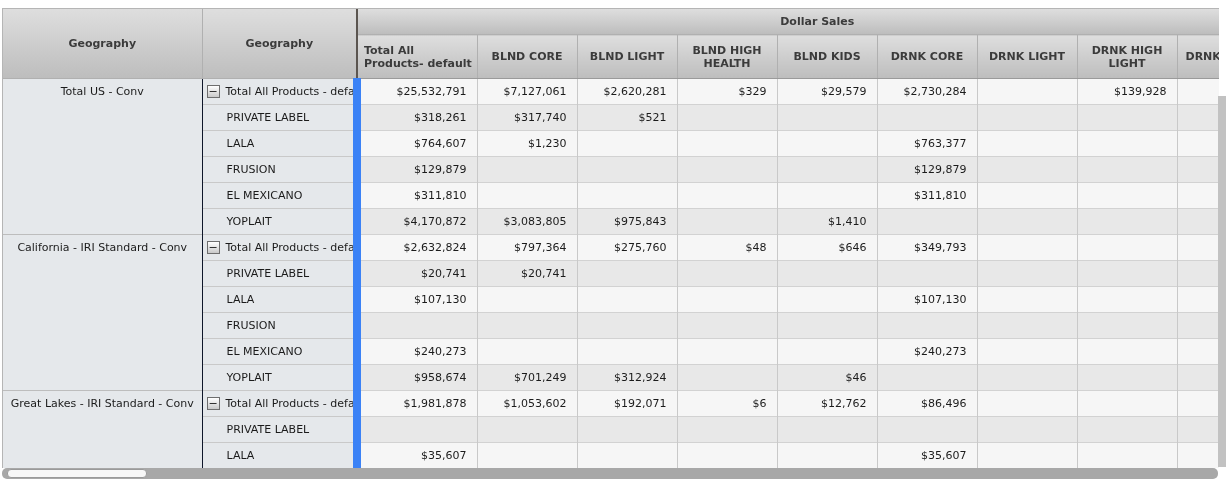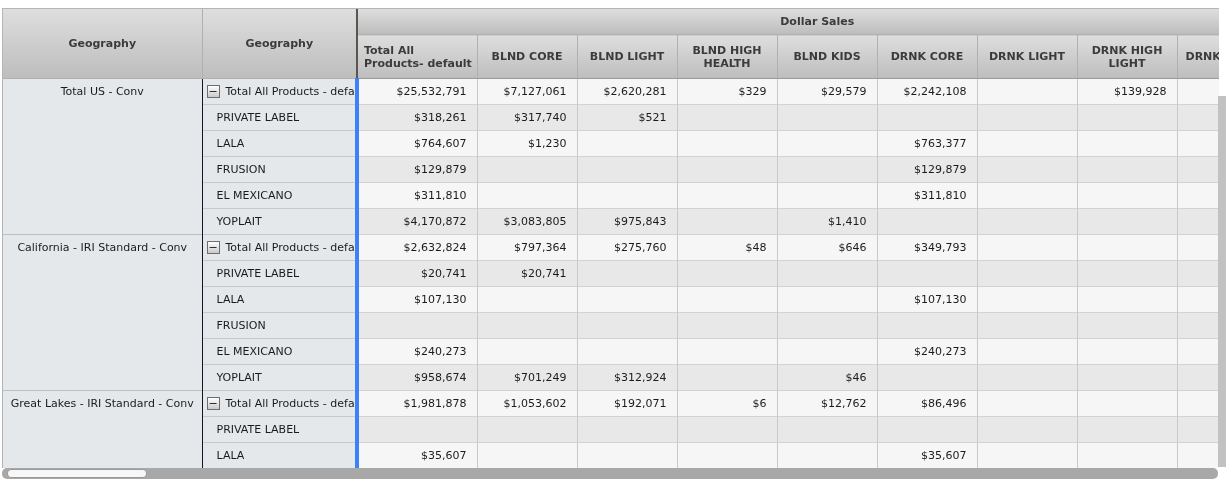--- a/index.html
+++ b/index.html
@@ -28,34 +28,34 @@
   
   tbody td{height:25px;border-top:1px solid #d2d2d2;padding:0;vertical-align:middle;}
   tbody tr:nth-child(odd) td{background:#f6f6f6;}
   tbody tr:nth-child(even) td{background:#e8e8e8;}
   td.geo{
     background:#e5e8eb !important;vertical-align:top;text-align:center;
     border-right:1px solid #0f172a;border-top:1px solid #bdbdbd;
   }
   td.geo div{padding-top:6px;}
   td.fr{
-    background:#e5e8eb !important;text-align:left;padding-left:14px;
+    background:#e5e8eb !important;text-align:left;padding-left:24px;
     border-right:none;border-top:1px solid #c9c9c9;white-space:nowrap;overflow:hidden;
   }
   td.fr.exp{padding-left:4px;}
   .minus{
     display:inline-block;width:13px;height:13px;line-height:12px;text-align:center;
     border:1px solid #6e6e6e;background:linear-gradient(180deg,#ffffff,#c9c9c9);
     font-size:11px;color:#222;margin-right:6px;vertical-align:middle;box-sizing:border-box;
   }
   td.val{
     text-align:right;padding-right:10px;border-left:1px solid #c9c9c9;
     white-space:nowrap;overflow:hidden;
   }
-  td.firstv{border-left:4px solid #3b82f6;}
+  td.firstv{border-left:8px solid #3b82f6;}
   
   #hscroll{
     position:absolute;left:2px;top:468px;width:1216px;height:11px;
     background:#a8a8a8;border-radius:5px;
   }
   #hscroll .thumb{
     position:absolute;left:5px;top:1px;width:140px;height:9px;
     background:#f7f7f7;border-radius:4px;border:1px solid #9a9a9a;box-sizing:border-box;
   }
   #vscroll{
@@ -103,21 +103,21 @@
           <tr>
             <td class="geo" rowspan="6">
               <div>Total US - Conv</div>
             </td>
             <td class="fr exp"><span class="minus">−</span><span>Total All Products - default</span></td>
             <td class="val firstv">$25,532,791</td>
             <td class="val">$7,127,061</td>
             <td class="val">$2,620,281</td>
             <td class="val">$329</td>
             <td class="val">$29,579</td>
-            <td class="val">$2,242,108</td>
+            <td class="val">$2,730,284</td>
             <td class="val"></td>
             <td class="val">$139,928</td>
             <td class="val"></td>
           </tr>
           <tr>
             <td class="fr"><span>PRIVATE LABEL</span></td>
             <td class="val firstv">$318,261</td>
             <td class="val">$317,740</td>
             <td class="val">$521</td>
             <td class="val"></td>

